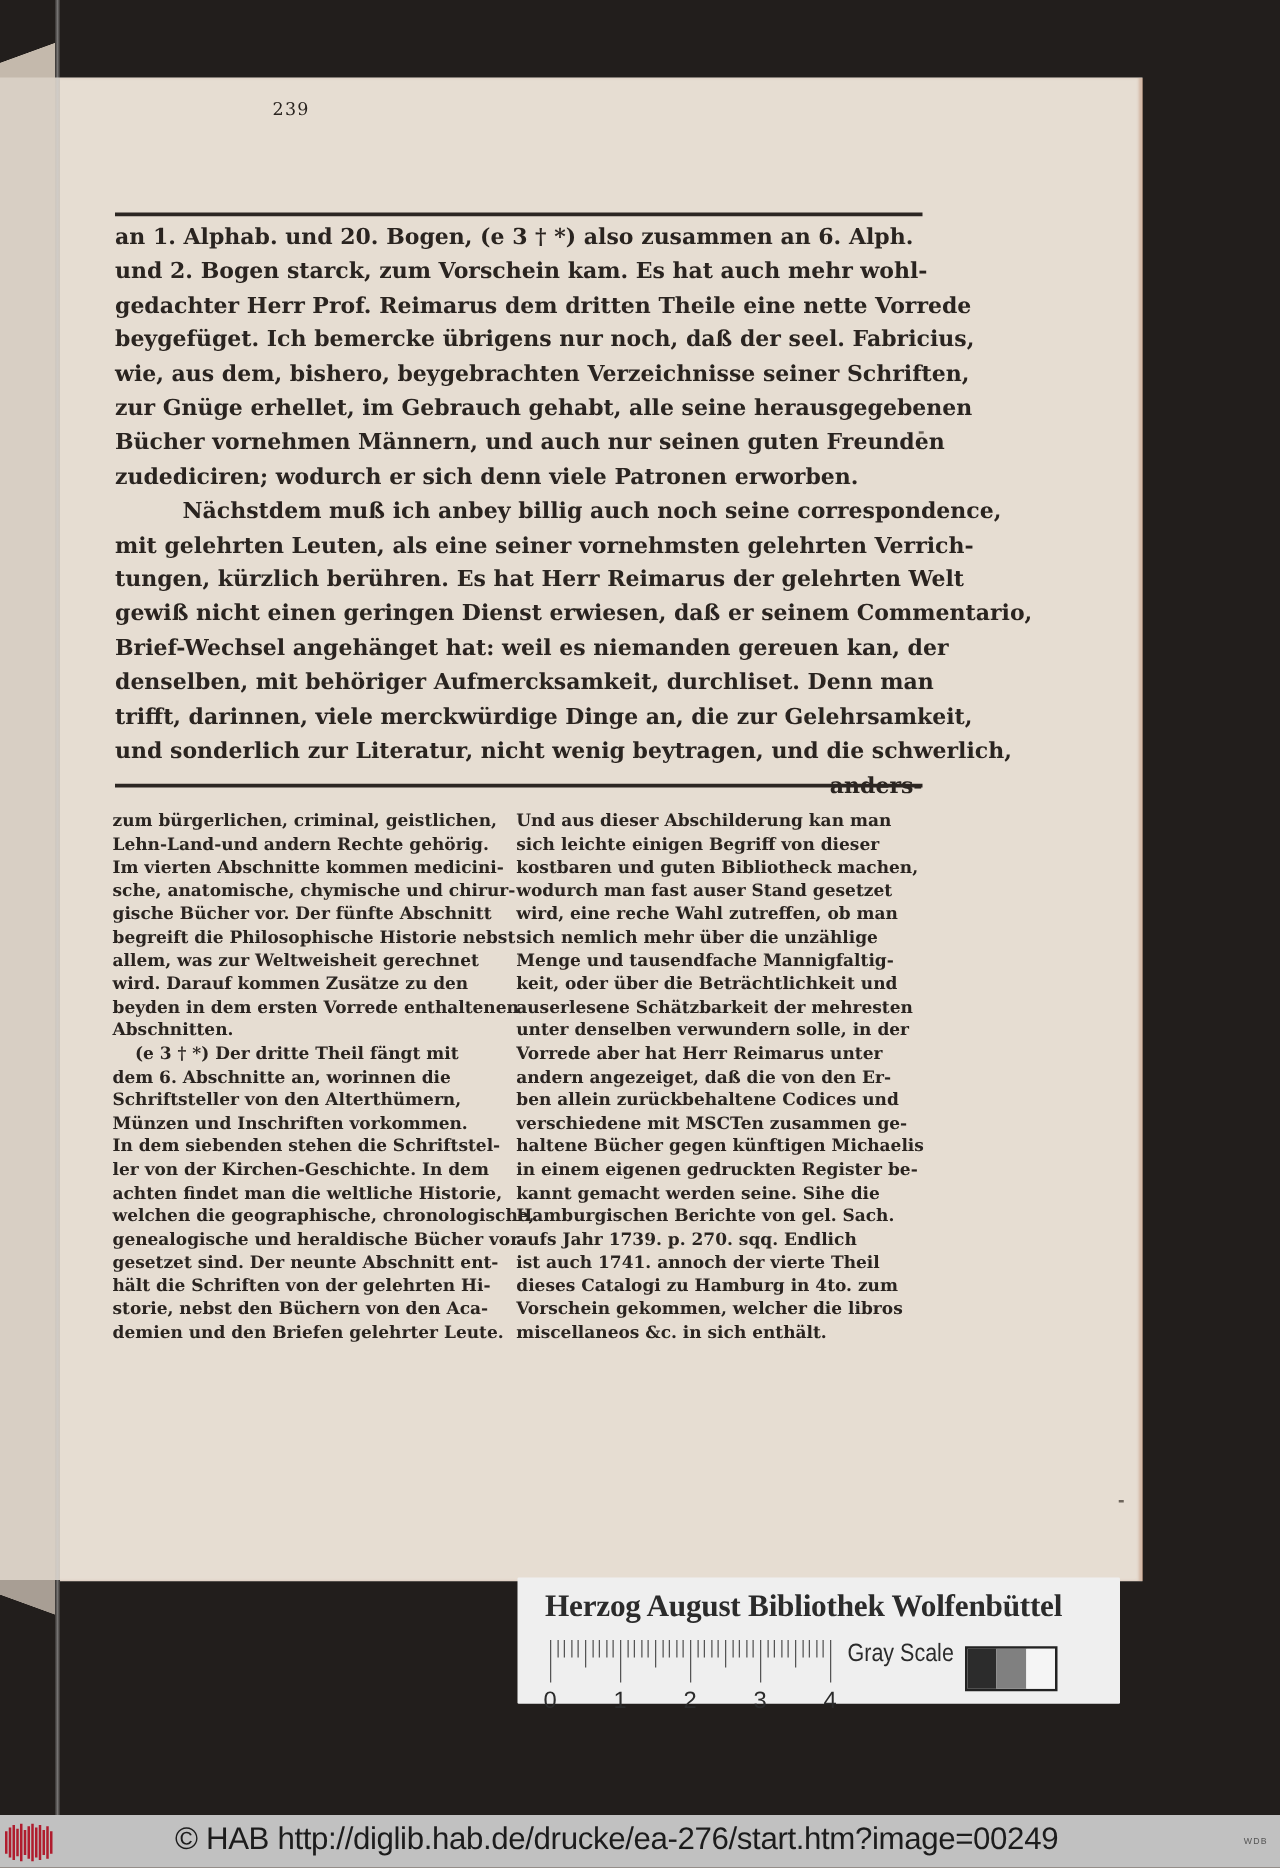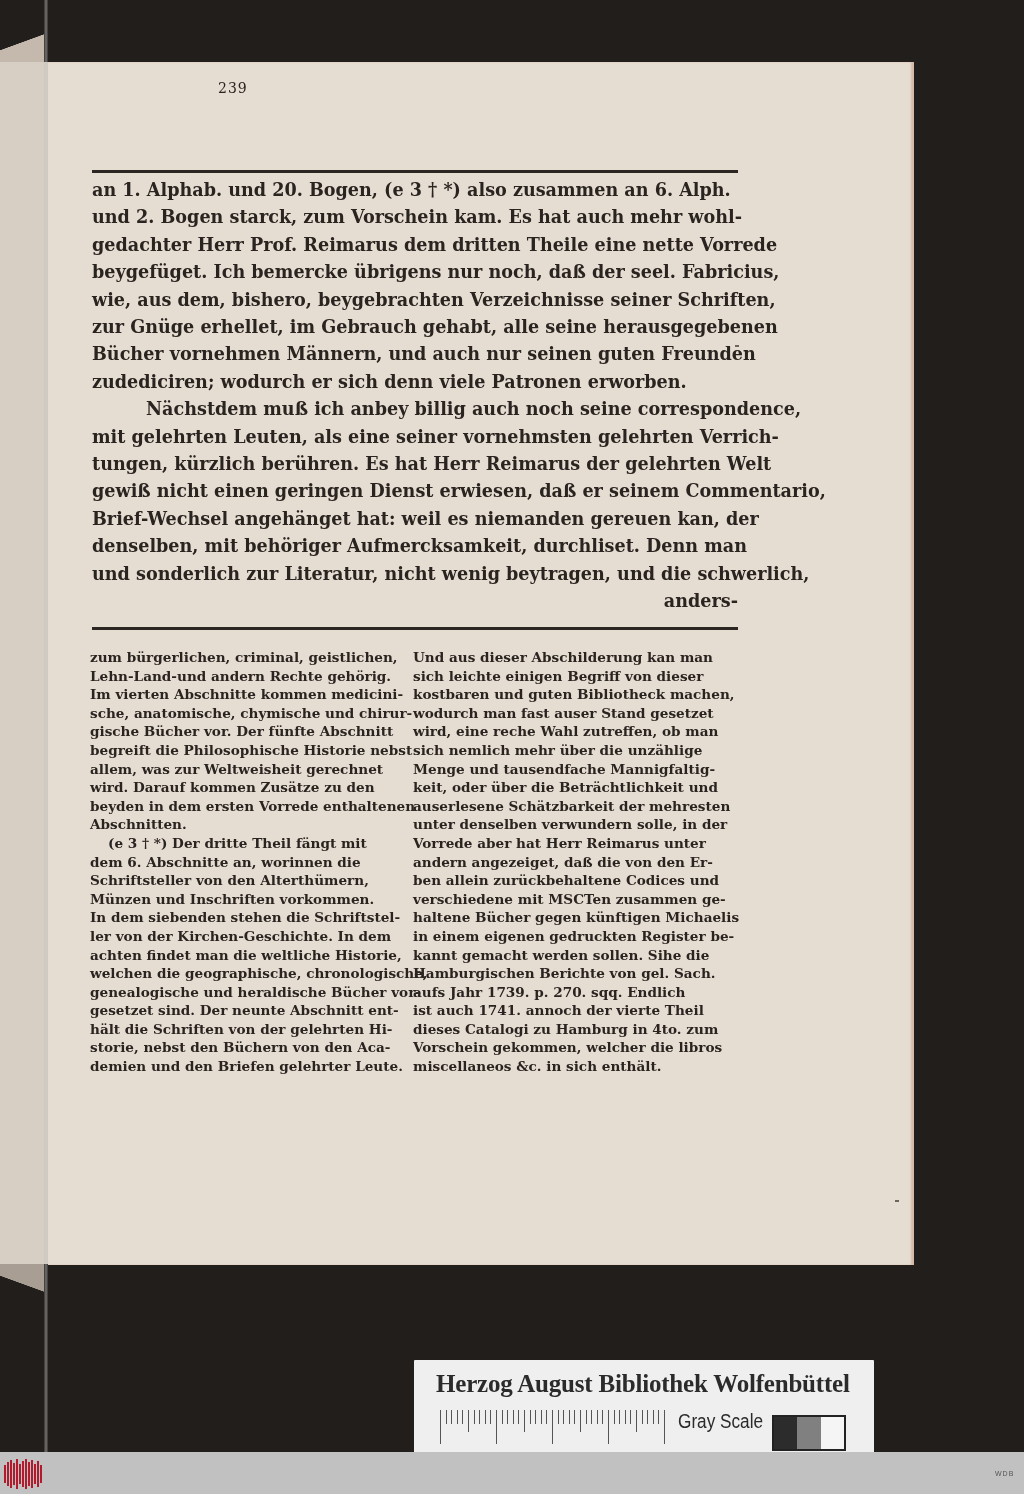--- a/index.html
+++ b/index.html
@@ -51,22 +51,22 @@
       position: absolute; top: 648px; width: 322px;
       color: #2a2420; font-size: 13.6px; line-height: 18.6px; font-weight: bold;
       font-family: "DejaVu Serif", serif;
     }
     .col .line { white-space: nowrap; display: flex; justify-content: space-between; }
     .col .line.last { justify-content: flex-start; }
     .col .line.indent { padding-left: 18px; }
     .col-left { left: 90px; }
     .col-right { left: 413px; }
     .hab-card {
-      position: absolute; left: 414px; top: 1360px; width: 460px; height: 101px;
-      background: #efefef; border-radius: 1px;
+      position: absolute; left: 414px; top: 1262px; width: 460px; height: 101px;
+      background: #efefef; border-radius: 1px; padding-left: 22px;
     }
     .hab-card .hab-title {
       position: absolute; left: 22px; top: 10px;
       font-family: "Liberation Serif", serif; font-weight: bold; font-size: 25px; color: #2b2b2b;
       letter-spacing: -0.2px;
     }
     .ruler { position: absolute; left: 26px; top: 50px; width: 230px; height: 60px; }
     .ruler .tick { position: absolute; top: 0; width: 1px; background: #555; }
     .ruler .num {
       position: absolute; top: 38px; font-family: "Liberation Sans", sans-serif; font-size: 19px; color: #2b2b2b;
@@ -118,20 +118,21 @@
   <div class="line">wie, aus dem, bishero, beygebrachten Verzeichnisse seiner Schriften,</div>
   <div class="line">zur Gnüge erhellet, im Gebrauch gehabt, alle seine herausgegebenen</div>
   <div class="line">Bücher vornehmen Männern, und auch nur seinen guten Freunden</div>
   <div class="line last">zudediciren; wodurch er sich denn viele Patronen erworben.</div>
   <div class="line indent">Nächstdem muß ich anbey billig auch noch seine correspondence,</div>
   <div class="line">mit gelehrten Leuten, als eine seiner vornehmsten gelehrten Verrich-</div>
   <div class="line">tungen, kürzlich berühren.  Es hat Herr Reimarus der gelehrten Welt</div>
   <div class="line">gewiß nicht einen geringen Dienst erwiesen, daß er seinem Commentario,</div>
   <div class="line">Brief-Wechsel angehänget hat: weil es niemanden gereuen kan, der</div>
   <div class="line">denselben, mit behöriger Aufmercksamkeit, durchliset.  Denn man</div>
+  <div class="line">trifft, darinnen, viele merckwürdige Dinge an, die zur Gelehrsamkeit,</div>
   <div class="line">und sonderlich zur Literatur, nicht wenig beytragen, und die schwerlich,</div>
   <div class="line right">anders-</div>
 </div>
 
 <div class="rule" style="left:92px; top:627px; width:646px;"></div>
 
 <div class="col col-left">
   <div class="line">zum bürgerlichen, criminal, geistlichen,</div>
   <div class="line">Lehn-Land-und andern Rechte gehörig.</div>
   <div class="line">Im vierten Abschnitte kommen medicini-</div>
@@ -167,21 +168,21 @@
   <div class="line">Menge und tausendfache Mannigfaltig-</div>
   <div class="line">keit, oder über die Beträchtlichkeit und</div>
   <div class="line">auserlesene Schätzbarkeit der mehresten</div>
   <div class="line">unter denselben verwundern solle, in der</div>
   <div class="line">Vorrede aber hat Herr Reimarus unter</div>
   <div class="line">andern angezeiget, daß die von den Er-</div>
   <div class="line">ben allein zurückbehaltene Codices und</div>
   <div class="line">verschiedene mit MSCTen zusammen ge-</div>
   <div class="line">haltene Bücher gegen künftigen Michaelis</div>
   <div class="line">in einem eigenen gedruckten Register be-</div>
-  <div class="line">kannt gemacht werden sollen.  Sihe die</div>
+  <div class="line">kannt gemacht werden seine.  Sihe die</div>
   <div class="line">Hamburgischen Berichte von gel. Sach.</div>
   <div class="line">aufs Jahr 1739. p. 270. sqq.  Endlich</div>
   <div class="line">ist auch 1741. annoch der vierte Theil</div>
   <div class="line">dieses Catalogi zu Hamburg in 4to. zum</div>
   <div class="line">Vorschein gekommen, welcher die libros</div>
   <div class="line last">miscellaneos &amp;c. in sich enthält.</div>
 </div>
 
 <div class="dot-mark" style="left:735px; top:345px;"></div>
 <div class="dot-mark" style="left:895px; top:1200px;"></div>
@@ -253,14 +254,15 @@
       <span style="height:30px"></span>
       <span style="height:20px"></span>
     <span style="height:26px"></span>
       <span style="height:30px"></span>
       <span style="height:24px"></span>
     <span style="height:28px"></span>
       <span style="height:20px"></span>
       <span style="height:26px"></span>
     <span style="height:18px"></span>
   </div>
+  <div class="copyright">© HAB http://diglib.hab.de/drucke/ea-276/start.htm?image=00249</div>
   <div class="tiny">WDB</div>
 </div>
 
 </body></html>

